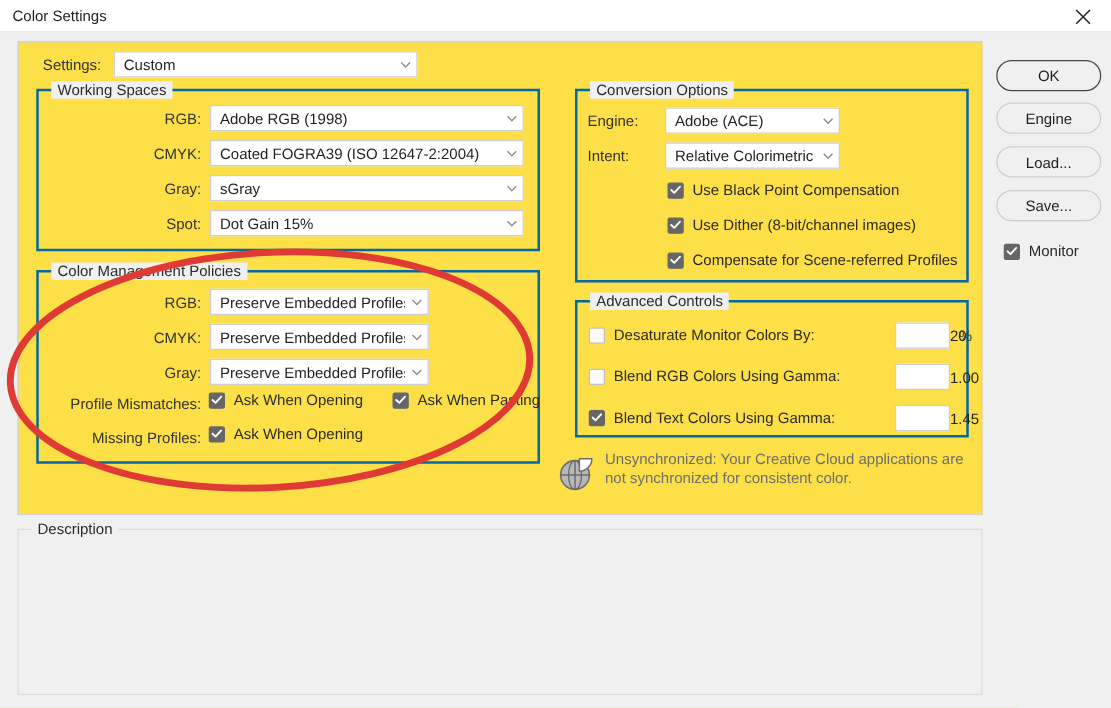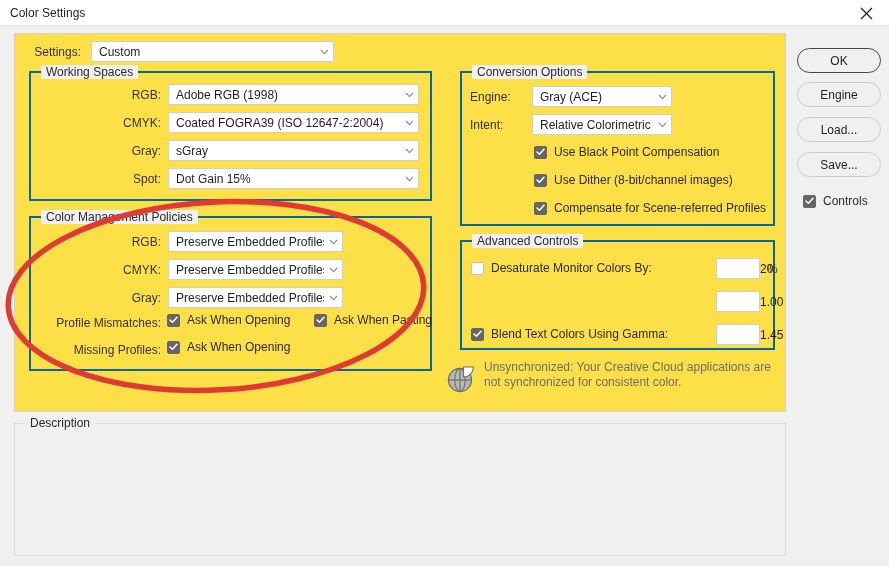--- a/index.html
+++ b/index.html
@@ -322,21 +322,21 @@
         </span>
         <span class="cbx-label">Ask When Opening</span>
       </div>
     </div>
 
     <div class="group" style="left:445px; top:37px; width:315px; height:155px;">
       <span class="group-title">Conversion Options</span>
 
       <div class="lbl lbl-left" style="left:8px; top:17px; width:60px;">Engine:</div>
       <div class="combo" style="left:70px; top:13px; width:140px;">
-        <span class="combo-text">Gray (ACE)</span>
+        <span class="combo-text">Adobe (ACE)</span>
         <span class="combo-arrow">
           <svg width="9" height="6" viewBox="0 0 9 6">
               <path d="M1 1 L4.5 4.6 L8 1" fill="none" stroke="#8d8d8d" stroke-width="1.1"></path>
             </svg>
         </span>
       </div>
 
       <div class="lbl lbl-left" style="left:8px; top:45px; width:60px;">Intent:</div>
       <div class="combo" style="left:70px; top:41px; width:140px;">
         <span class="combo-text">Relative Colorimetric</span>
@@ -378,20 +378,24 @@
 
       <div class="cbx-row" style="left:9px; top:19px;">
         <span class="cbx off"></span>
         <span class="cbx-label">Desaturate Monitor Colors By:</span>
       </div>
       <div class="field" style="left:254px; top:16px; width:44px;">
         <span class="field-text">20</span>
       </div>
       <div class="lbl lbl-left" style="left:305px; top:20px; width:16px;">%</div>
 
+      <div class="cbx-row" style="left:9px; top:52px;">
+        <span class="cbx off"></span>
+        <span class="cbx-label">Blend RGB Colors Using Gamma:</span>
+      </div>
       <div class="field" style="left:254px; top:49px; width:44px;">
         <span class="field-text">1.00</span>
       </div>
 
       <div class="cbx-row" style="left:9px; top:85px;">
         <span class="cbx on">
           <svg width="9" height="8" viewBox="0 0 9 8">
               <path d="M1 4 L3.4 6.3 L8 1.3" fill="none" stroke="#ffffff" stroke-width="1.5" stroke-linecap="round" stroke-linejoin="round"></path>
             </svg>
         </span>
@@ -426,21 +430,21 @@
   </div>
   <div class="btn" style="top:152px;">
     <span>Save...</span>
   </div>
   <div class="cbx-row" style="left:803px; top:194px;">
     <span class="cbx on">
       <svg width="9" height="8" viewBox="0 0 9 8">
           <path d="M1 4 L3.4 6.3 L8 1.3" fill="none" stroke="#ffffff" stroke-width="1.5" stroke-linecap="round" stroke-linejoin="round"></path>
         </svg>
     </span>
-    <span class="cbx-label">Controls</span>
+    <span class="cbx-label">Monitor</span>
   </div>
 
   <div class="desc-panel">
     <span class="group-title">Description</span>
     <div style="position:absolute; left:12px; top:16px; right:12px; font-size:12px; color:#333;"></div>
   </div>
 
   <div class="annot">
     <svg width="445" height="216" viewBox="0 0 445 216">
       <ellipse cx="216" cy="110" rx="208" ry="94" fill="none" stroke="#E03A34" stroke-width="5.5" transform="rotate(-3 216 110)"></ellipse>

